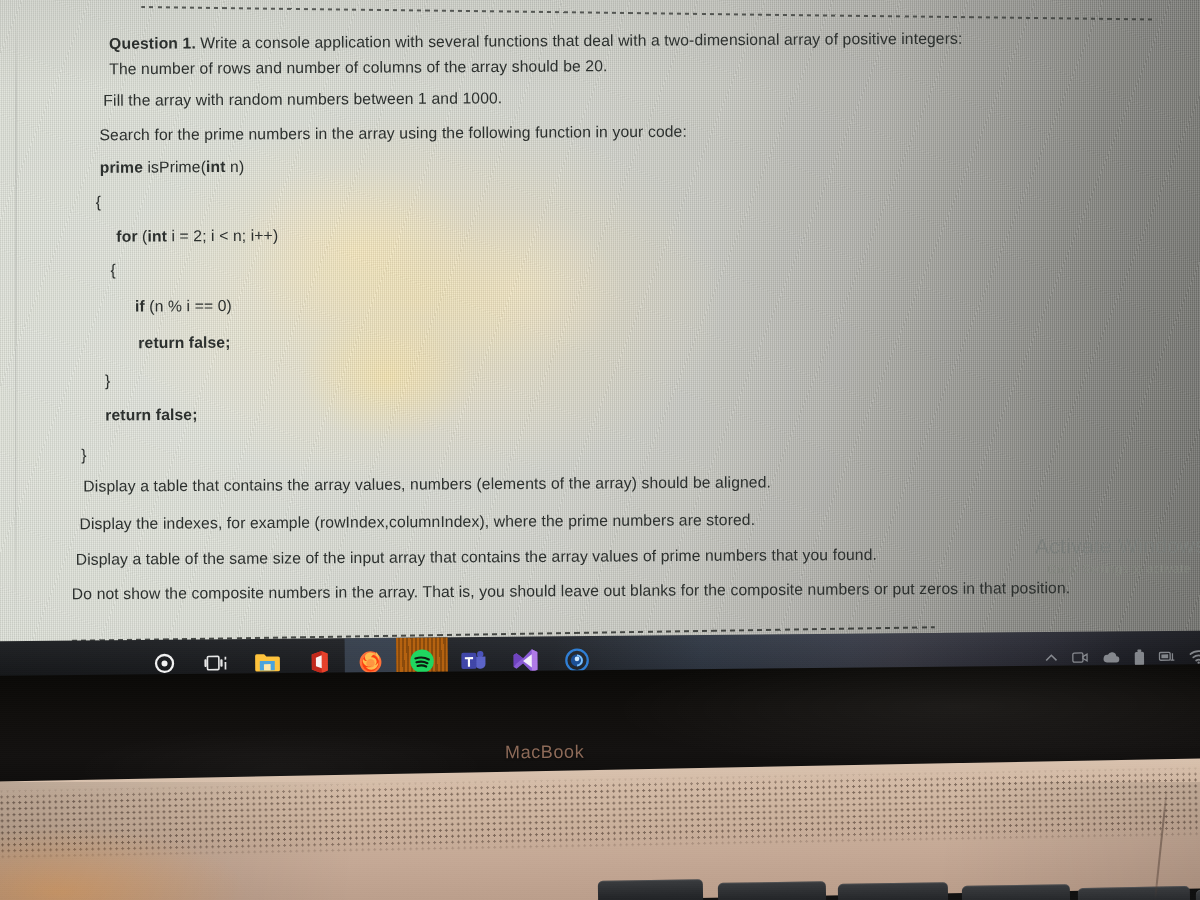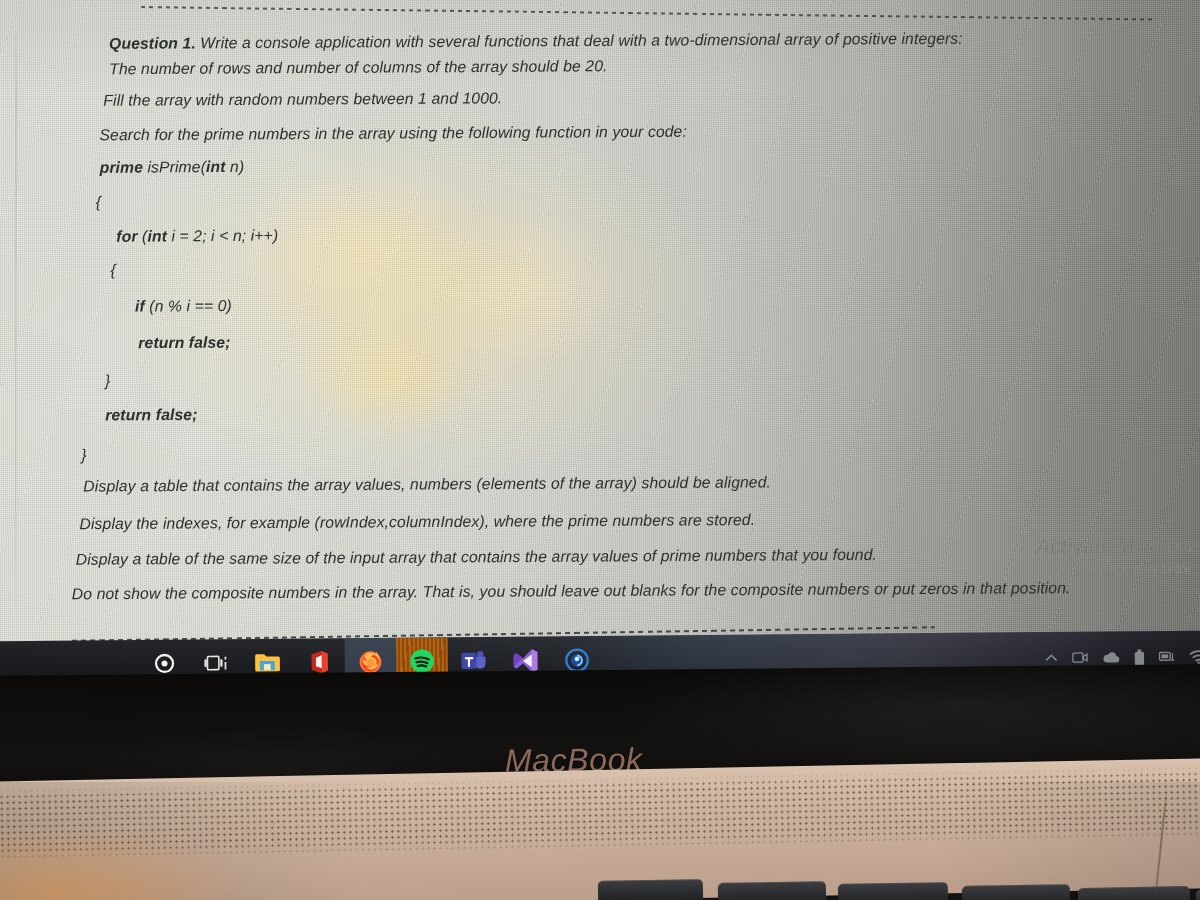--- a/index.html
+++ b/index.html
@@ -1,19 +1,19 @@
 <!DOCTYPE html>
 <html><head>
 <meta charset="utf-8">
 <style>
   * { margin:0; padding:0; box-sizing:border-box; }
   html,body { width:1200px; height:900px; overflow:hidden; background:#111; }
   body { font-family:"Liberation Sans", sans-serif; }
 
-  #photo { position:relative; width:1200px; height:900px; overflow:hidden;font-style:italic; }
+  #photo { position:relative; width:1200px; height:900px; overflow:hidden; }
 
   
   #screen {
     position:absolute; left:0; top:0; width:1200px; height:648px;
     background:
       radial-gradient(ellipse 420px 260px at 420px 300px, rgba(255,226,150,0.50) 0%, rgba(255,230,170,0.22) 42%, rgba(255,235,190,0.0) 72%),
       radial-gradient(ellipse 170px 120px at 360px 250px, rgba(255,236,186,0.55) 0%, rgba(255,236,186,0.0) 70%),
       radial-gradient(ellipse 120px 90px at 390px 375px, rgba(255,226,140,0.55) 0%, rgba(255,226,140,0.0) 72%),
       radial-gradient(ellipse 150px 110px at 520px 290px, rgba(255,240,205,0.40) 0%, rgba(255,240,205,0.0) 70%),
       linear-gradient(100deg, #dde0d7 0%, #dcdfd6 22%, #d3d5cd 45%, #bdbdb7 68%, #9c9c97 85%, #8b8b86 100%);
@@ -97,21 +97,21 @@
     background:linear-gradient(180deg,#0a0907 0%,#100e0c 30%,#131110 62%,#0b0a09 100%);
     transform:rotate(-0.55deg); transform-origin:0 0;
   }
   #bezel::after{
     content:""; position:absolute; inset:0;
     background:radial-gradient(ellipse 500px 90px at 980px 40px, rgba(255,255,255,0.055), rgba(255,255,255,0) 70%),
                radial-gradient(ellipse 300px 60px at 300px 95px, rgba(255,255,255,0.03), rgba(255,255,255,0) 70%);
   }
   #mb-logo{
     position:absolute; left:505px; top:742px; z-index:11;
-    font-size:32px; letter-spacing:.6px; color:#8d6a58;
+    font-size:18px; letter-spacing:.6px; color:#8d6a58;
     text-shadow:0 1px 2px rgba(0,0,0,.6);
     transform:rotate(-0.5deg);
   }
 
   #body-base{
     position:absolute; left:-30px; top:782px; width:1270px; height:130px; z-index:12;
     background:linear-gradient(180deg,#d9c2ae 0%,#d4bba6 12%,#cbb19c 40%,#c5a895 68%,#bb9e8b 100%);
     transform:rotate(-1.1deg); transform-origin:0 0;
   }
   #grille{

